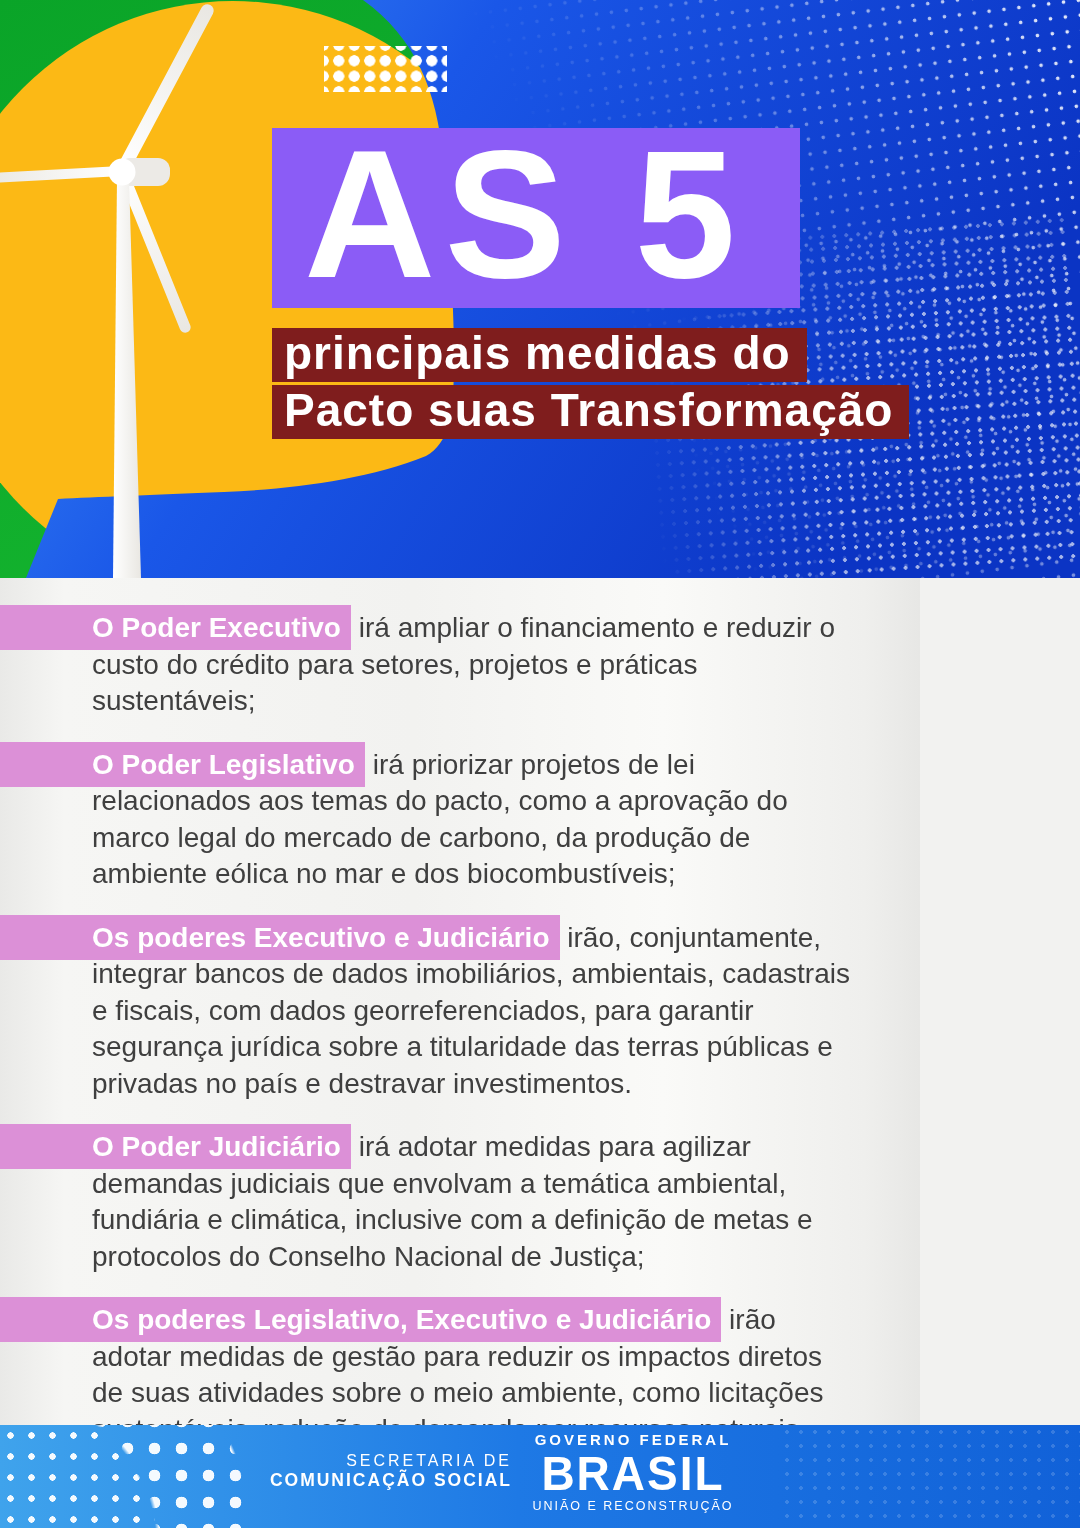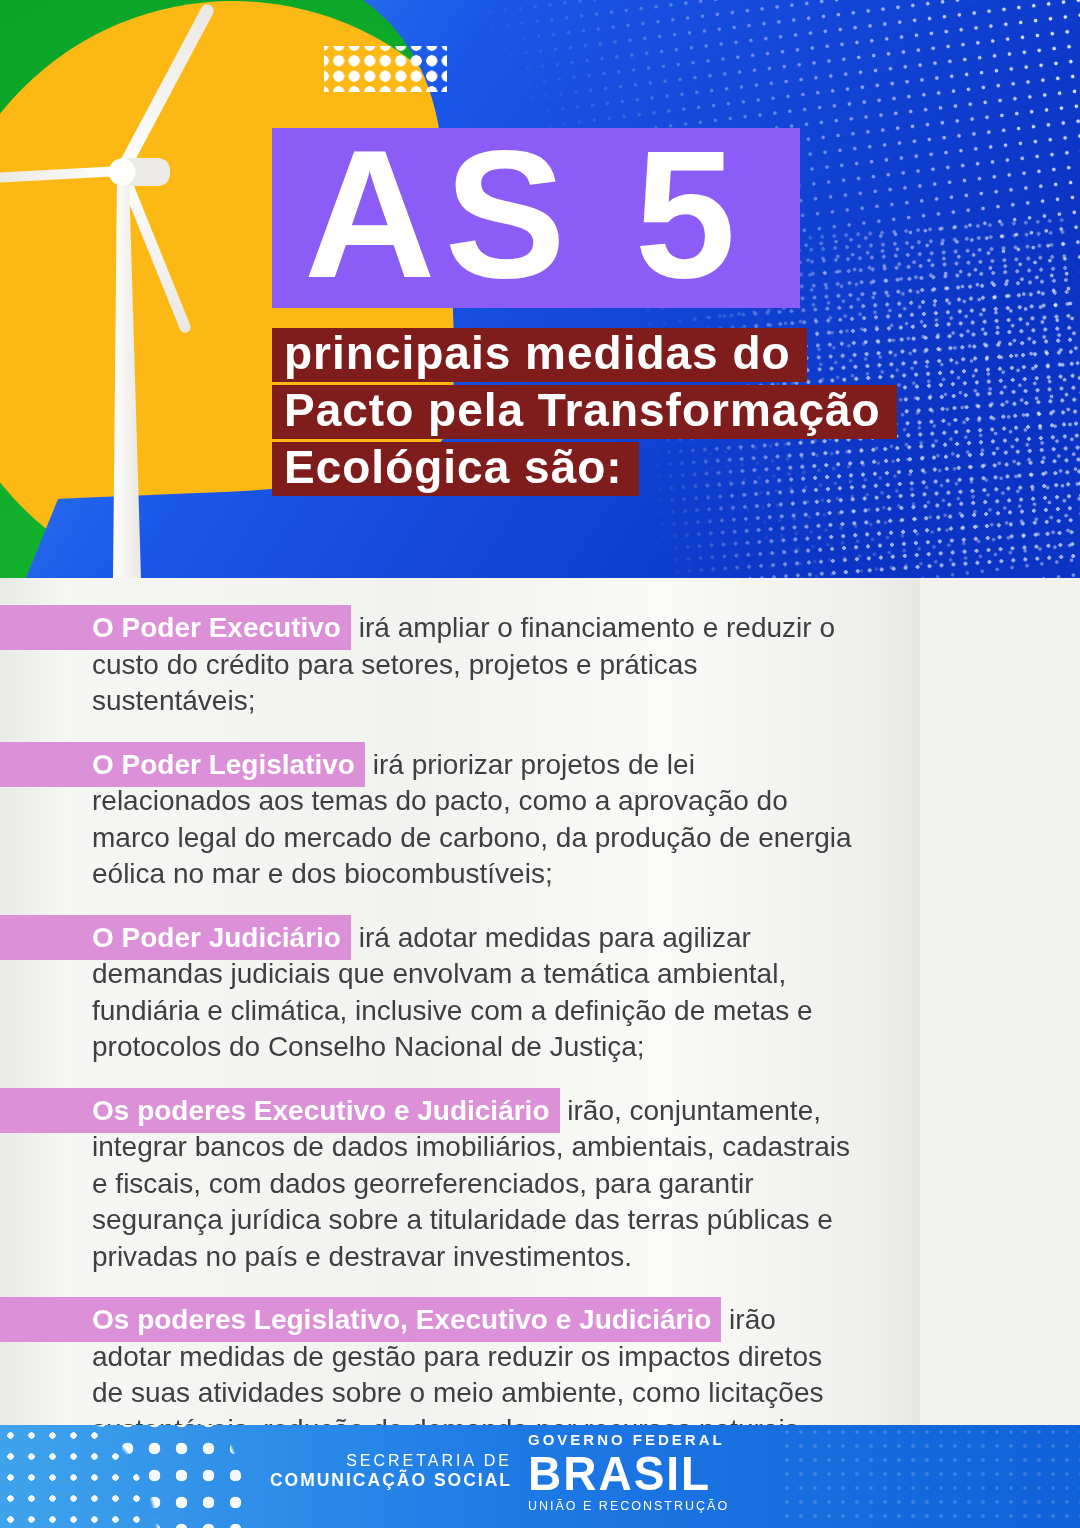--- a/index.html
+++ b/index.html
@@ -59,21 +59,21 @@
   #fan-large{background-image:radial-gradient(circle,rgba(255,255,255,.95) 5.6px,rgba(255,255,255,0) 6.1px);
     background-size:27px 27px;background-position:6px 10px;
     -webkit-mask-image:radial-gradient(circle at 12px 118px,transparent 0 144px,#000 148px 238px,transparent 241px);
             mask-image:radial-gradient(circle at 12px 118px,transparent 0 144px,#000 148px 238px,transparent 241px);}
   #footer-dots-right{right:0;top:0;width:300px;height:103px;opacity:.16;
     background-image:radial-gradient(circle,#ffffff 1.6px,rgba(255,255,255,0) 1.9px);
     background-size:14px 14px;}
   #secretariat{right:568px;top:27px;text-align:right;color:#fff;}
   #secretariat .l1{font-size:16px;letter-spacing:3px;font-weight:400;}
   #secretariat .l2{font-size:17.5px;letter-spacing:2px;font-weight:700;margin-top:0;}
-  #gov{left:528px;top:6px;width:210px;color:#fff;}
+  #gov{left:528px;top:6px;width:210px;text-align:center;color:#fff;}
   #gov .top{font-size:15px;font-weight:700;letter-spacing:3px;}
   #gov .logo{font-size:46px;font-weight:700;letter-spacing:2px;line-height:48px;
     margin:1px 0 2px 0;transform:scaleY(1.05);}
   #gov .bottom{font-size:12.5px;font-weight:400;letter-spacing:2px;}
 </style>
 </head>
 <body>
 
 <div id="hero" class="abs">
   <svg id="hero-svg" width="1080" height="578" viewBox="0 0 1080 578">
@@ -108,37 +108,36 @@
   </svg>
 
   <div id="halftone-a" class="halftone"></div>
   <div id="halftone-b" class="halftone"></div>
   <div id="dot-grid" class="abs"></div>
 
   <div id="title-block" class="abs">AS 5</div>
 
   <div id="subtitle" class="abs">
     <span class="row"><span class="subtitle-line">principais medidas do</span></span>
-    <span class="row"><span class="subtitle-line">Pacto pela Transformação</span></span>
-    <span class="row"><span class="subtitle-line">Ecológica são:</span></span>
+    <span class="row"><span class="subtitle-line">Pacto suas Transformação</span></span>
   </div>
 </div>
 
 <div id="measures" class="abs">
   <p class="measure">
     <span class="hl">O Poder Executivo</span><span> irá ampliar o financiamento e reduzir o custo do crédito para setores, projetos e práticas sustentáveis;</span>
   </p>
   <p class="measure">
-    <span class="hl">O Poder Legislativo</span><span> irá priorizar projetos de lei relacionados aos temas do pacto, como a aprovação do marco legal do mercado de carbono, da produção de energia eólica no mar e dos biocombustíveis;</span>
+    <span class="hl">O Poder Legislativo</span><span> irá priorizar projetos de lei relacionados aos temas do pacto, como a aprovação do marco legal do mercado de carbono, da produção de ambiente eólica no mar e dos biocombustíveis;</span>
+  </p>
+  <p class="measure">
+    <span class="hl">Os poderes Executivo e Judiciário</span><span> irão, conjuntamente, integrar bancos de dados imobiliários, ambientais, cadastrais e fiscais, com dados georreferenciados, para garantir segurança jurídica sobre a titularidade das terras públicas e privadas no país e destravar investimentos.</span>
   </p>
   <p class="measure">
     <span class="hl">O Poder Judiciário</span><span> irá adotar medidas para agilizar demandas judiciais que envolvam a temática ambiental, fundiária e climática, inclusive com a definição de metas e protocolos do Conselho Nacional de Justiça;</span>
-  </p>
-  <p class="measure">
-    <span class="hl">Os poderes Executivo e Judiciário</span><span> irão, conjuntamente, integrar bancos de dados imobiliários, ambientais, cadastrais e fiscais, com dados georreferenciados, para garantir segurança jurídica sobre a titularidade das terras públicas e privadas no país e destravar investimentos.</span>
   </p>
   <p class="measure">
     <span class="hl">Os poderes Legislativo, Executivo e Judiciário</span><span> irão adotar medidas de gestão para reduzir os impactos diretos de suas atividades sobre o meio ambiente, como licitações sustentáveis, redução de demanda por recursos naturais, eficiência energética e destinação adequada de resíduos.</span>
   </p>
 </div>
 
 <div id="footer" class="abs">
   <div id="fan-large" class="fan"></div>
   <div id="fan-small" class="fan"></div>
   <div id="footer-dots-right" class="abs"></div>

